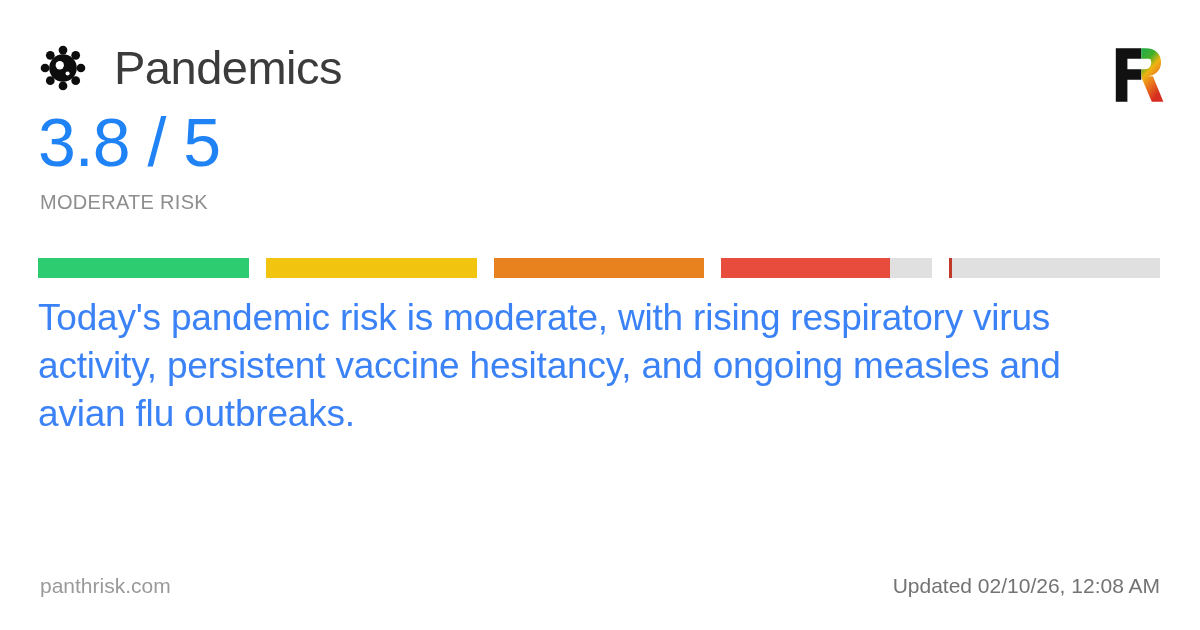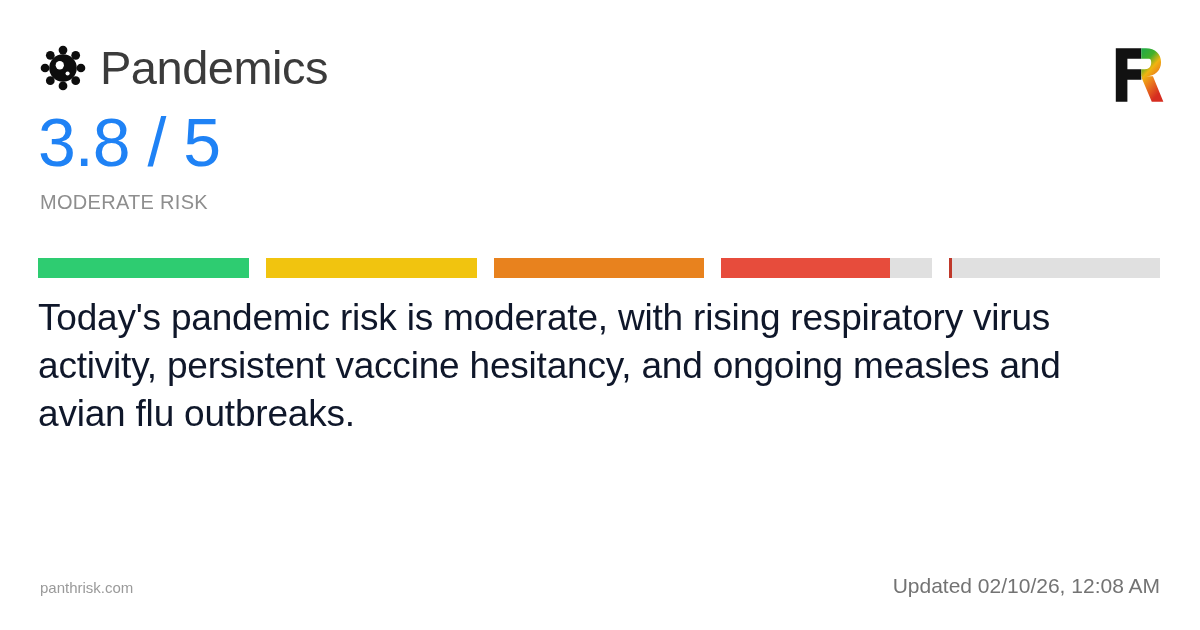--- a/index.html
+++ b/index.html
@@ -13,21 +13,21 @@
     position:relative;
     width:1200px; height:630px;
     background:#ffffff;
     padding:0 40px;
   }
 
   
   .header-row {
     position:absolute;
     left:40px; top:44px;
-    display:flex; align-items:center; gap:14px;
+    display:flex; align-items:center; gap:28px;
   }
   .virus-icon { display:block; width:46px; height:46px; flex:0 0 auto; }
   .title {
     font-size:47px;
     font-weight:400;
     color:#3b3b3b;
     line-height:1;
     letter-spacing:-0.5px;
     white-space:nowrap;
   }
@@ -87,35 +87,35 @@
     background:#c0392b;
   }
 
   
   .body-text {
     position:absolute;
     left:38px; top:294px;
     width:1100px;
     font-size:37px;
     line-height:1.30;
-    color:#0f172a;
+    color:#3b82f6;
     font-weight:400;
     letter-spacing:-0.2px;
   }
 
   
   .footer {
     position:absolute;
     left:40px; right:40px; bottom:32px;
     display:flex;
     align-items:baseline;
     justify-content:space-between;
   }
   .footer-left {
-    font-size:15px;
+    font-size:21px;
     color:#9a9a9a;
     font-weight:400;
   }
   .footer-right {
     font-size:21px;
     color:#737373;
     font-weight:400;
   }
 </style>
 </head>

